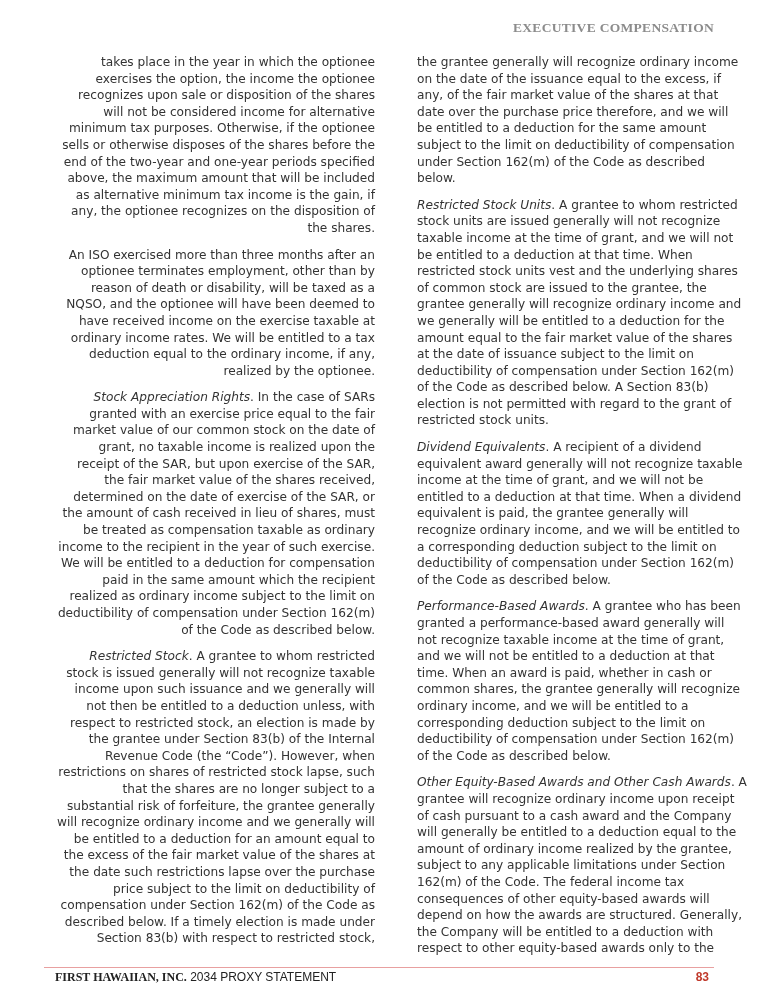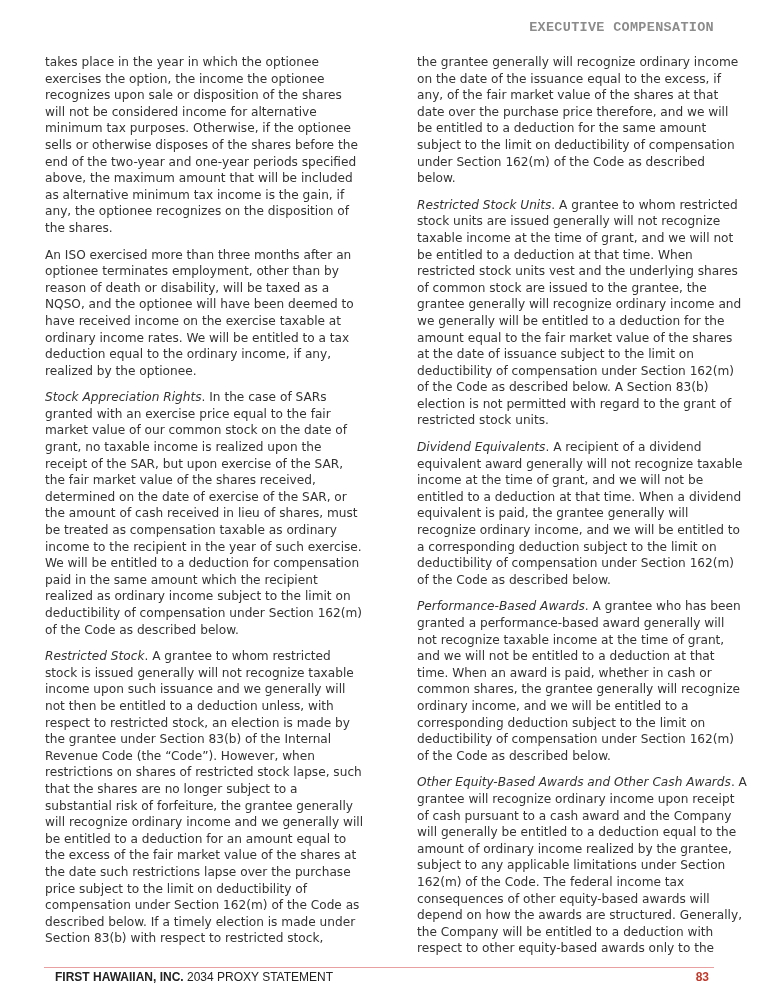--- a/index.html
+++ b/index.html
@@ -2,39 +2,39 @@
 <html><head>
 <meta charset="utf-8">
 <style>
   html, body { margin: 0; padding: 0; }
   body {
     width: 768px; height: 1000px; background: #ffffff; position: relative; overflow: hidden;
     font-family: "DejaVu Sans", sans-serif; color: #333333;
   }
   .header {
     position: absolute; top: 20px; right: 54px;
-    font-family: Liberation Mono, monospace; font-weight: bold;
+    font-family: Liberation Serif, serif; font-weight: bold;
     font-size: 13.5px; color: #8c8c8c; letter-spacing: 0.3px;
   }
   .col {
     position: absolute; top: 54px; width: 330px;
     font-size: 12.15px; line-height: 16.6px; color: #333333;
   }
-  .col.left { left: 45px; width: 320px; }
+  .col.left { left: 55px; width: 320px; text-align: right; }
   .col.right { left: 417px; width: 330px; }
   .col p { margin: 0 0 10px 0; }
   .col em { }
   .footer-rule {
     position: absolute; top: 967px; left: 44px; width: 670px; height: 1px; background: #e8a0a0;
   }
   .footer-left {
     position: absolute; top: 970px; left: 55px;
     font-family: "Liberation Sans", sans-serif; font-size: 12px; color: #222222;
   }
-  .footer-left .brand { font-weight: bold; }
+  .footer-left .brand { font-weight: bold; font-family: Liberation Serif, serif; }
   .footer-right {
     position: absolute; top: 970px; right: 59px;
     font-family: "Liberation Sans", sans-serif; font-size: 12px; font-weight: bold; color: #c0392b;
   }
 </style>
 </head>
 <body>
 
 <div class="header">EXECUTIVE COMPENSATION</div>
 

